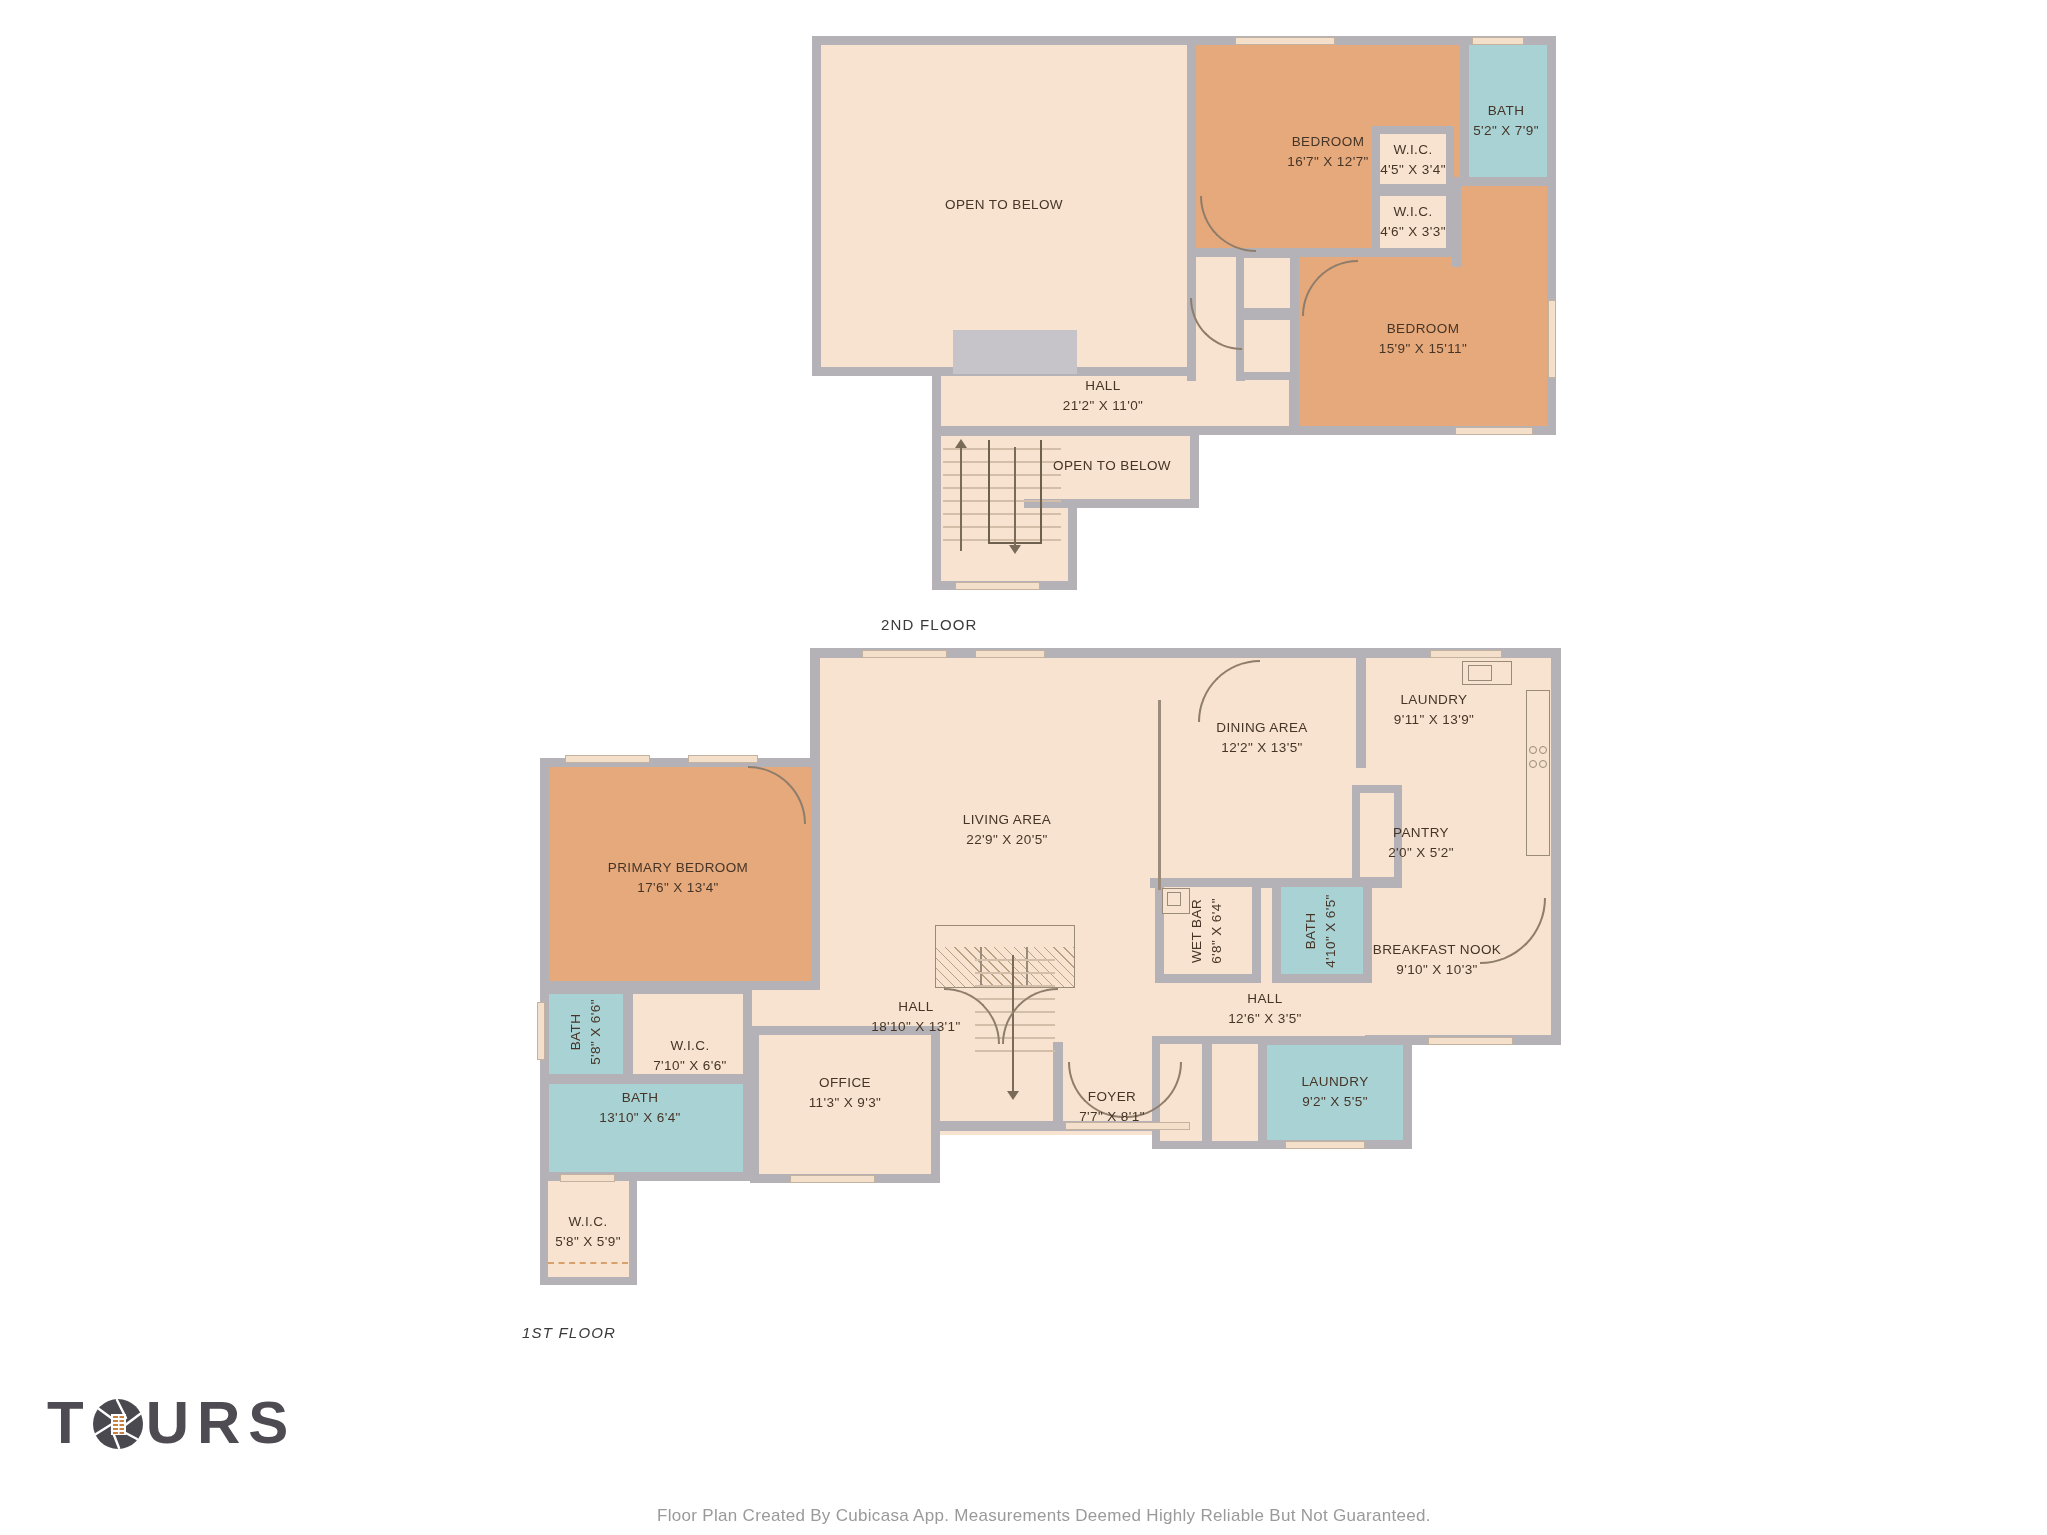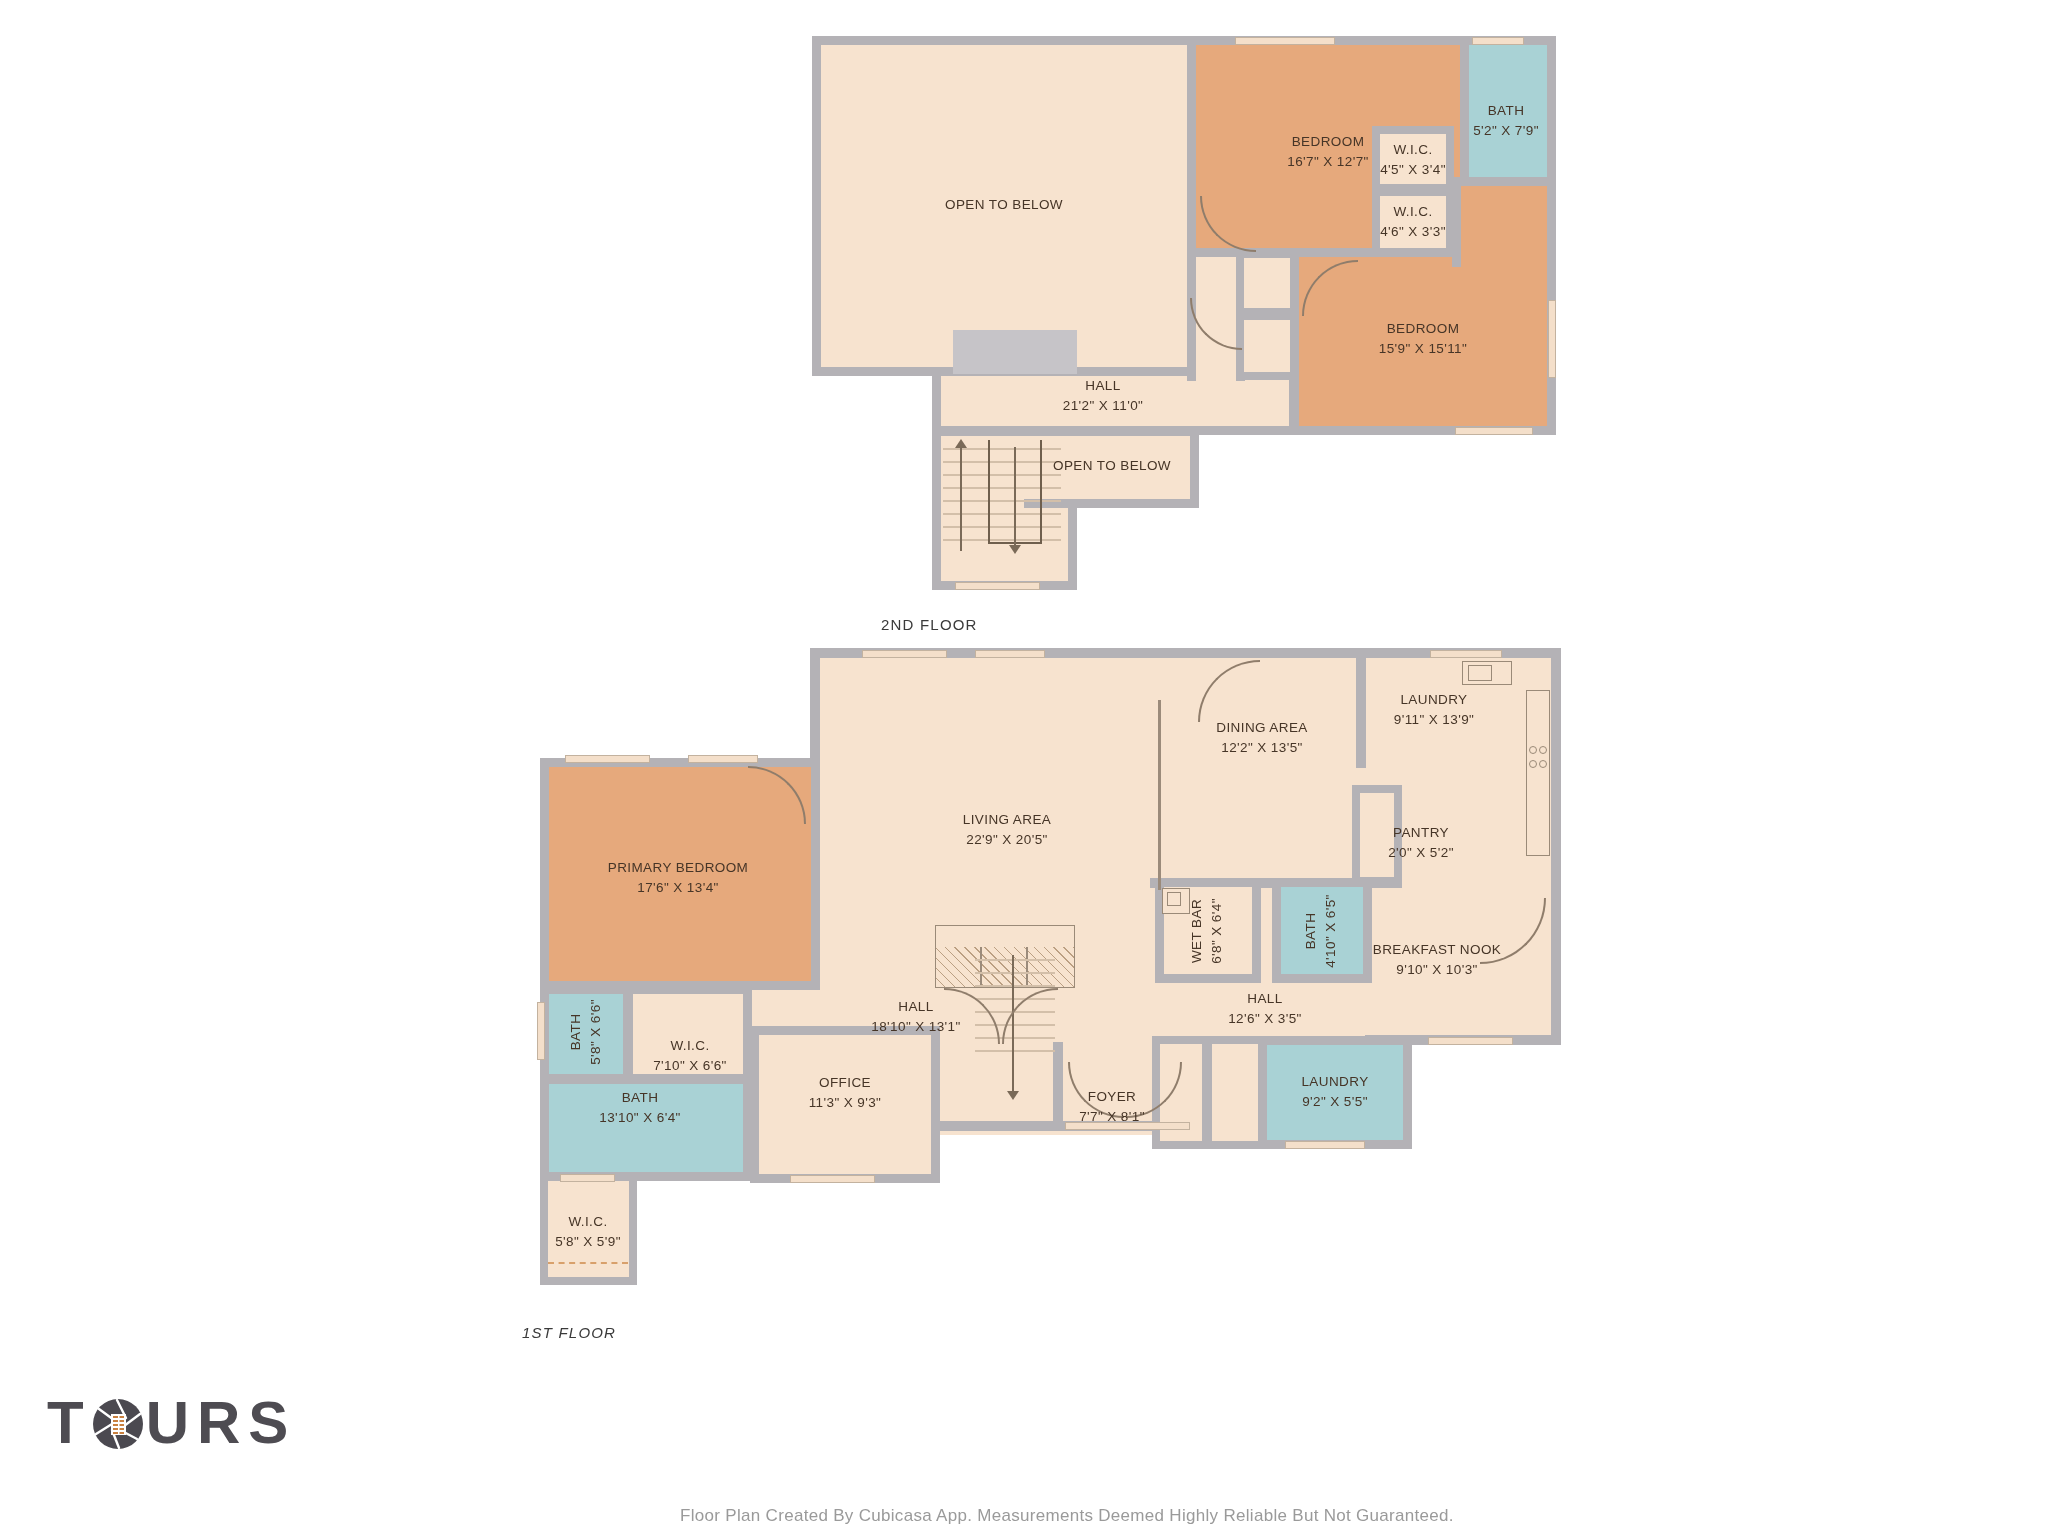--- a/index.html
+++ b/index.html
@@ -35,21 +35,21 @@
   .fixture{position:absolute;box-sizing:border-box;border:1px solid #9a8a78;background:#f7e3cf;}
   .hatch{position:absolute;background:repeating-linear-gradient(45deg,transparent 0 6px,#bb9f82 6px 7px);}
   .thinline{position:absolute;background:#9b8b7b;}
   .dash{position:absolute;border-top:2px dashed #d8a06b;}
   .logo{position:absolute;left:47px;top:1392px;color:#28262b;}
   .logo-line1{font-size:60px;font-weight:bold;letter-spacing:12px;line-height:62px;}
   .logo-line2{font-size:60px;font-weight:bold;letter-spacing:8px;line-height:62px;color:#4e4c52;
               display:flex;align-items:center;}
   .logo-line2 svg{margin:2px 2px 0 0;}
   .footer{position:absolute;left:1044px;top:1506px;transform:translateX(-50%);
-          font-size:17px;color:#9a9a9a;letter-spacing:.3px;white-space:nowrap;margin-left:23px;}
+          font-size:17px;color:#9a9a9a;letter-spacing:.3px;white-space:nowrap;}
 </style>
 </head>
 <body>
 
 <div class="canvas">
 
   <div>
     <div class="room cream" style="left:812px;top:36px;width:384px;height:340px;"></div>
     <div class="room orange" style="left:1187px;top:36px;width:282px;height:221px;"></div>
     <div class="room blue" style="left:1460px;top:36px;width:96px;height:150px;"></div>

